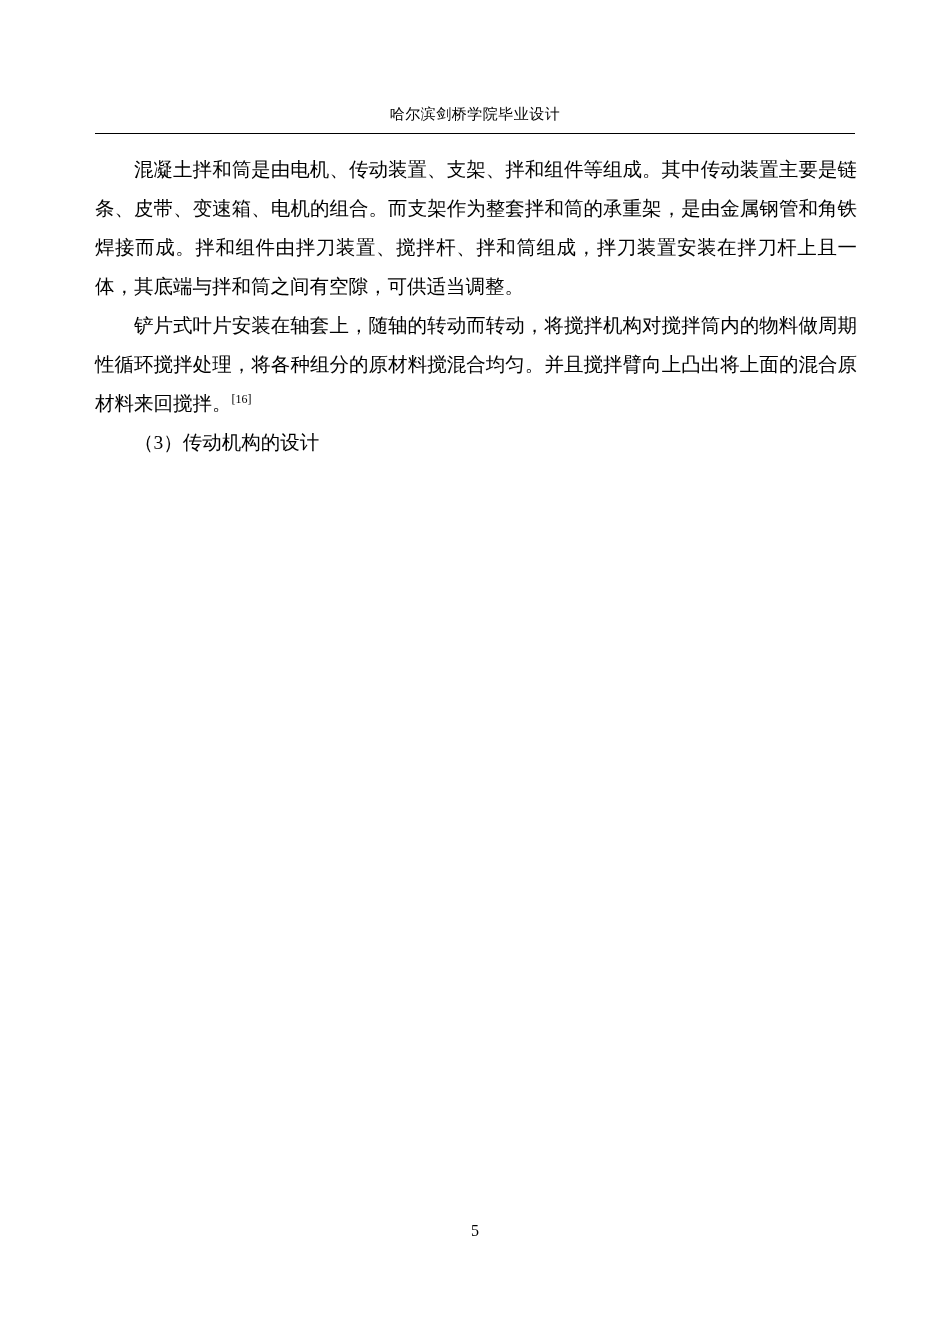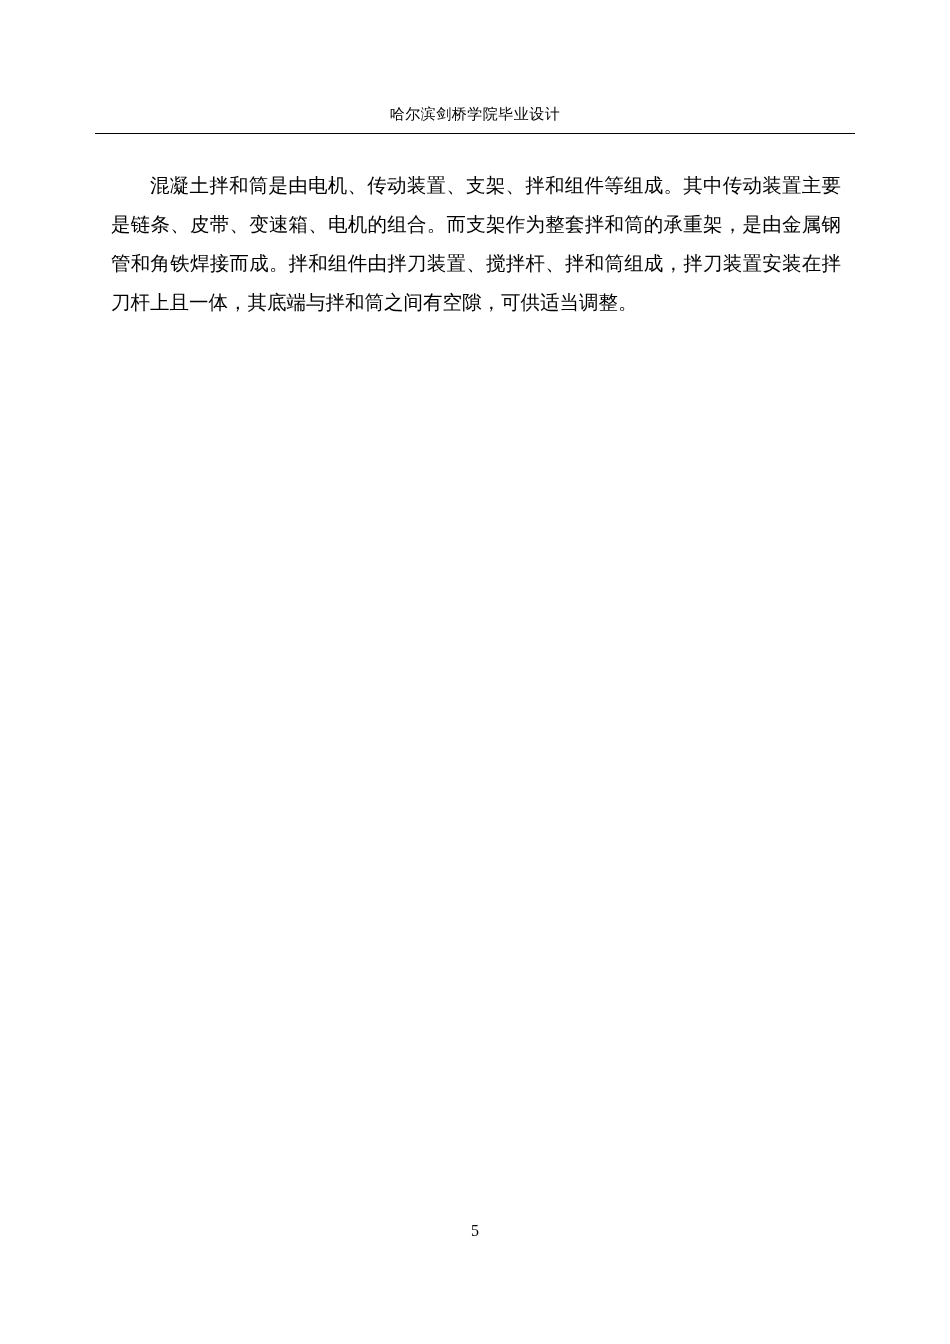--- a/index.html
+++ b/index.html
@@ -44,21 +44,21 @@
     position: absolute;
     left: 95px;
     top: 150px;
     width: 762px;
     font-size: 19.5px;
     line-height: 39px;
     text-align: justify;
     text-justify: inter-ideograph;
   }
   .para {
-    margin: 16px;
+    margin: 0;
     text-indent: 2em;
   }
   sup.ref {
     font-size: 12px;
     vertical-align: super;
     line-height: 0;
   }
   .footer-pageno {
     position: absolute;
     left: 0;
@@ -71,17 +71,19 @@
 </head>
 <body>
 
 <div class="page">
 
   <div class="header">哈尔滨剑桥学院毕业设计</div>
   <div class="header-rule"></div>
 
   <div class="body-text">
     <p class="para">混凝土拌和筒是由电机、传动装置、支架、拌和组件等组成。其中传动装置主要是链条、皮带、变速箱、电机的组合。而支架作为整套拌和筒的承重架，是由金属钢管和角铁焊接而成。拌和组件由拌刀装置、搅拌杆、拌和筒组成，拌刀装置安装在拌刀杆上且一体，其底端与拌和筒之间有空隙，可供适当调整。</p>
+    <p class="para"><span>铲片式叶片安装在轴套上，随轴的转动而转动，将搅拌机构对搅拌筒内的物料做周期性循环搅拌处理，将各种组分的原材料搅混合均匀。并且搅拌臂向上凸出将上面的混合原材料来回搅拌。</span><sup class="ref">[16]</sup></p>
+    <p class="para">（3）传动机构的设计</p>
   </div>
 
   <div class="footer-pageno">5</div>
 
 </div>
 
 </body></html>

